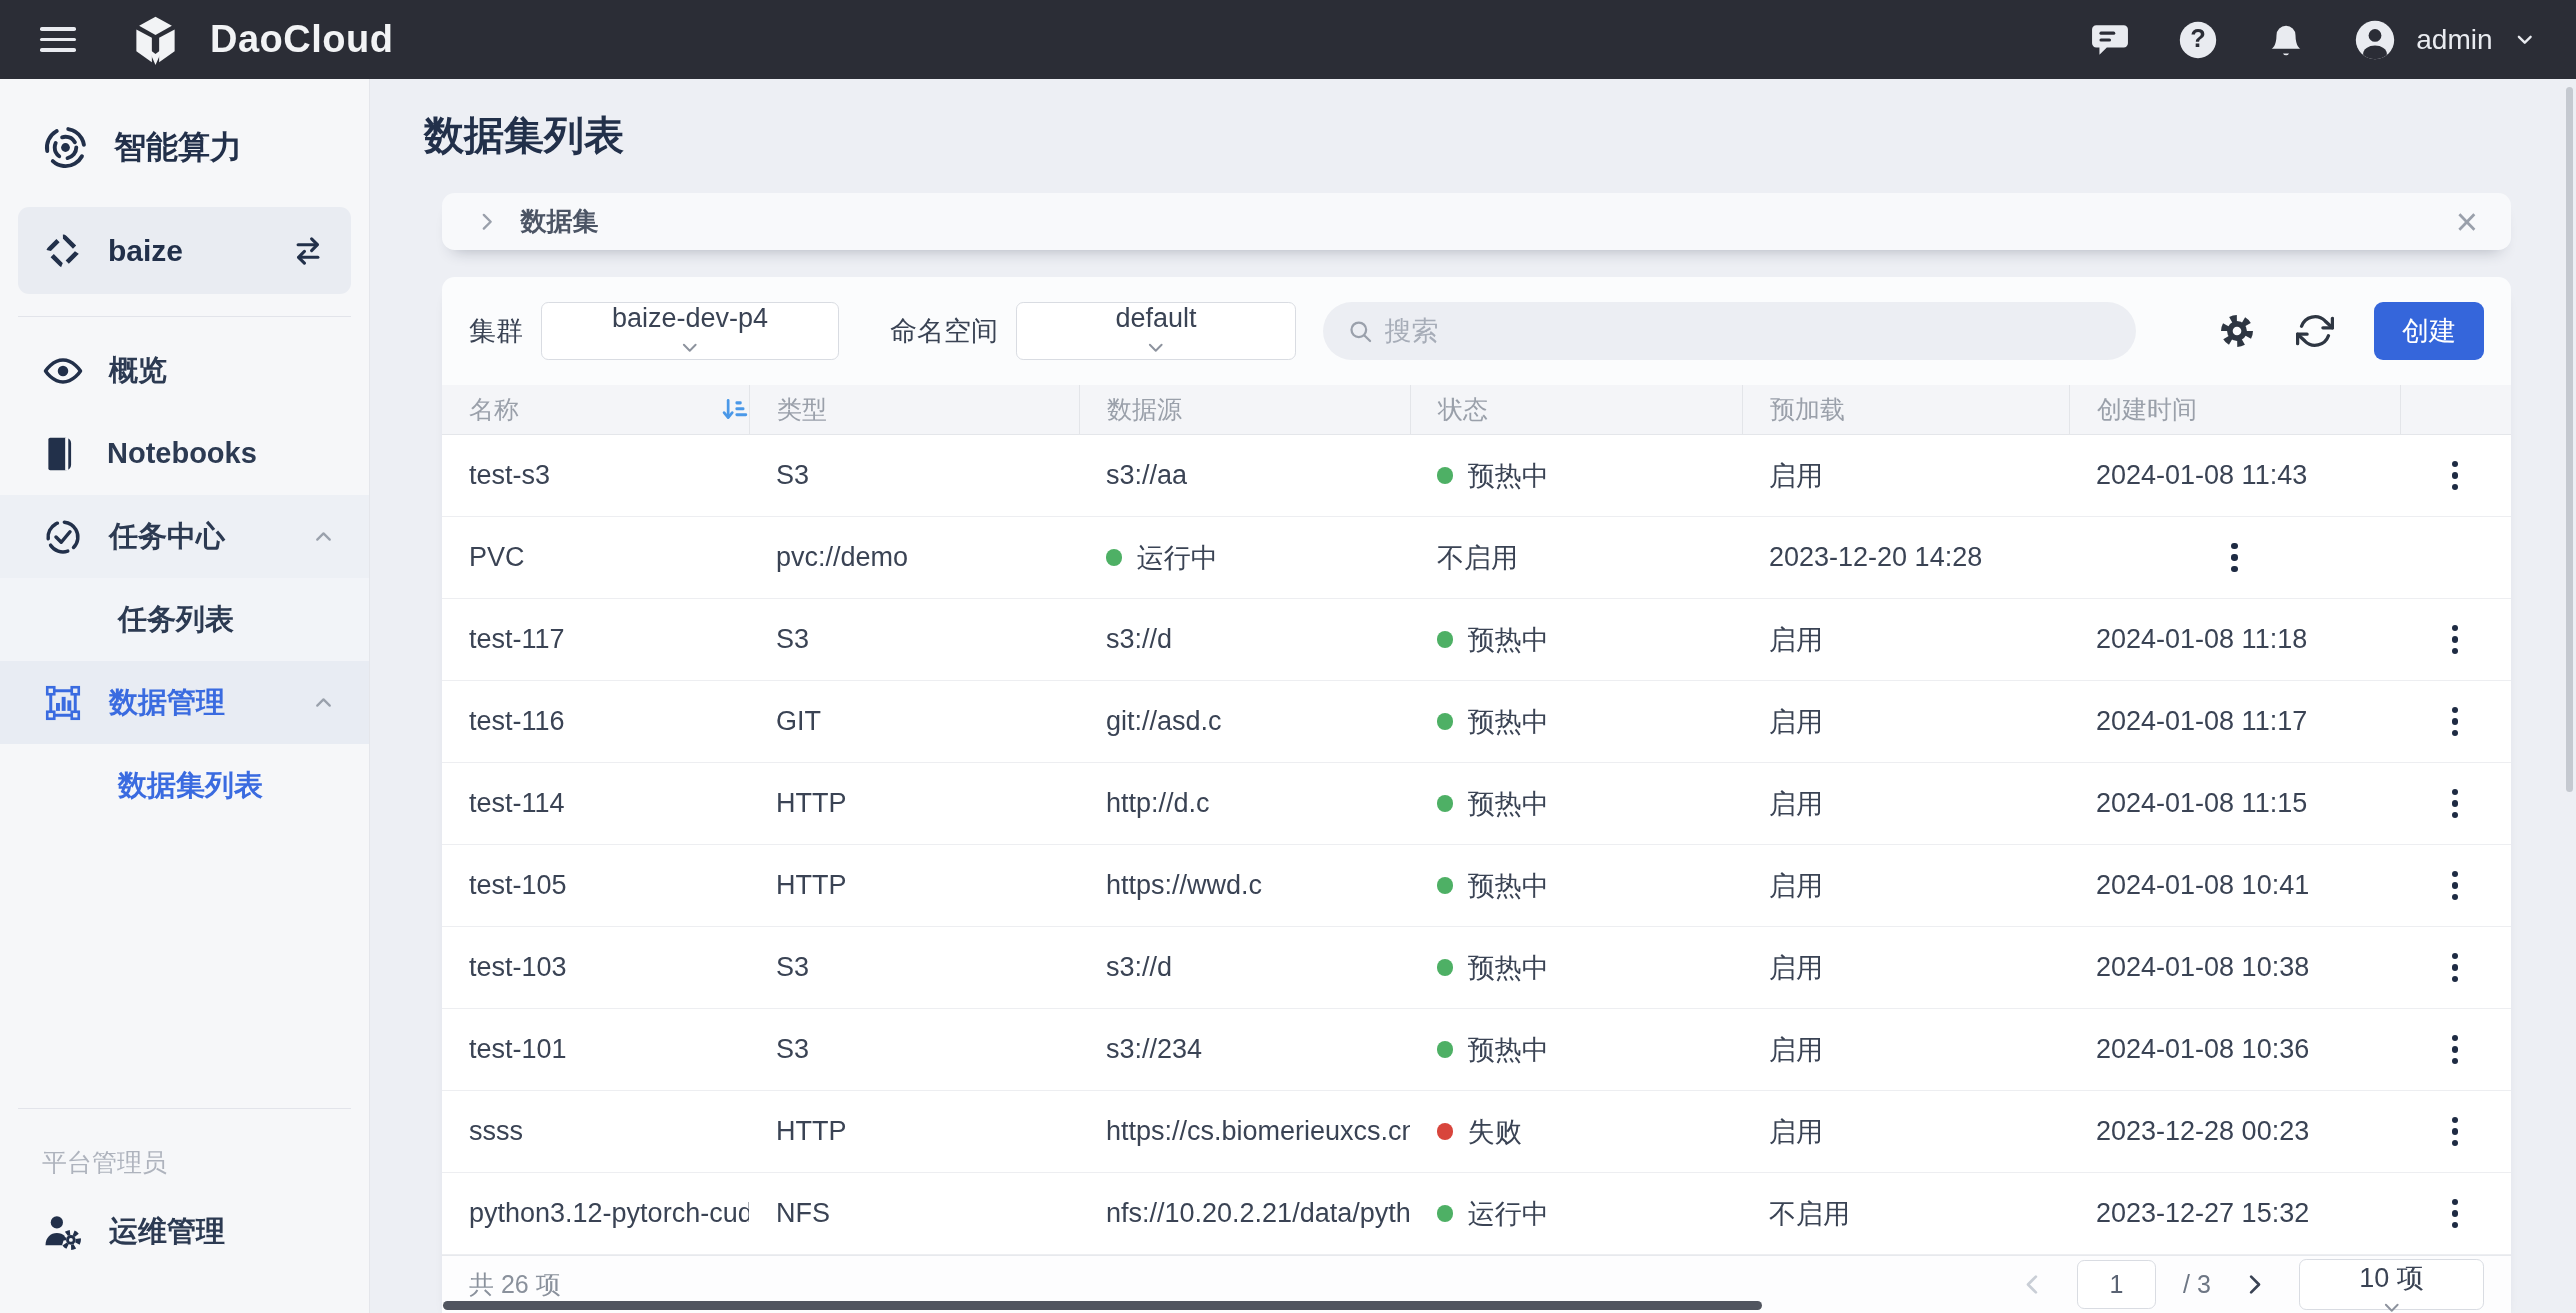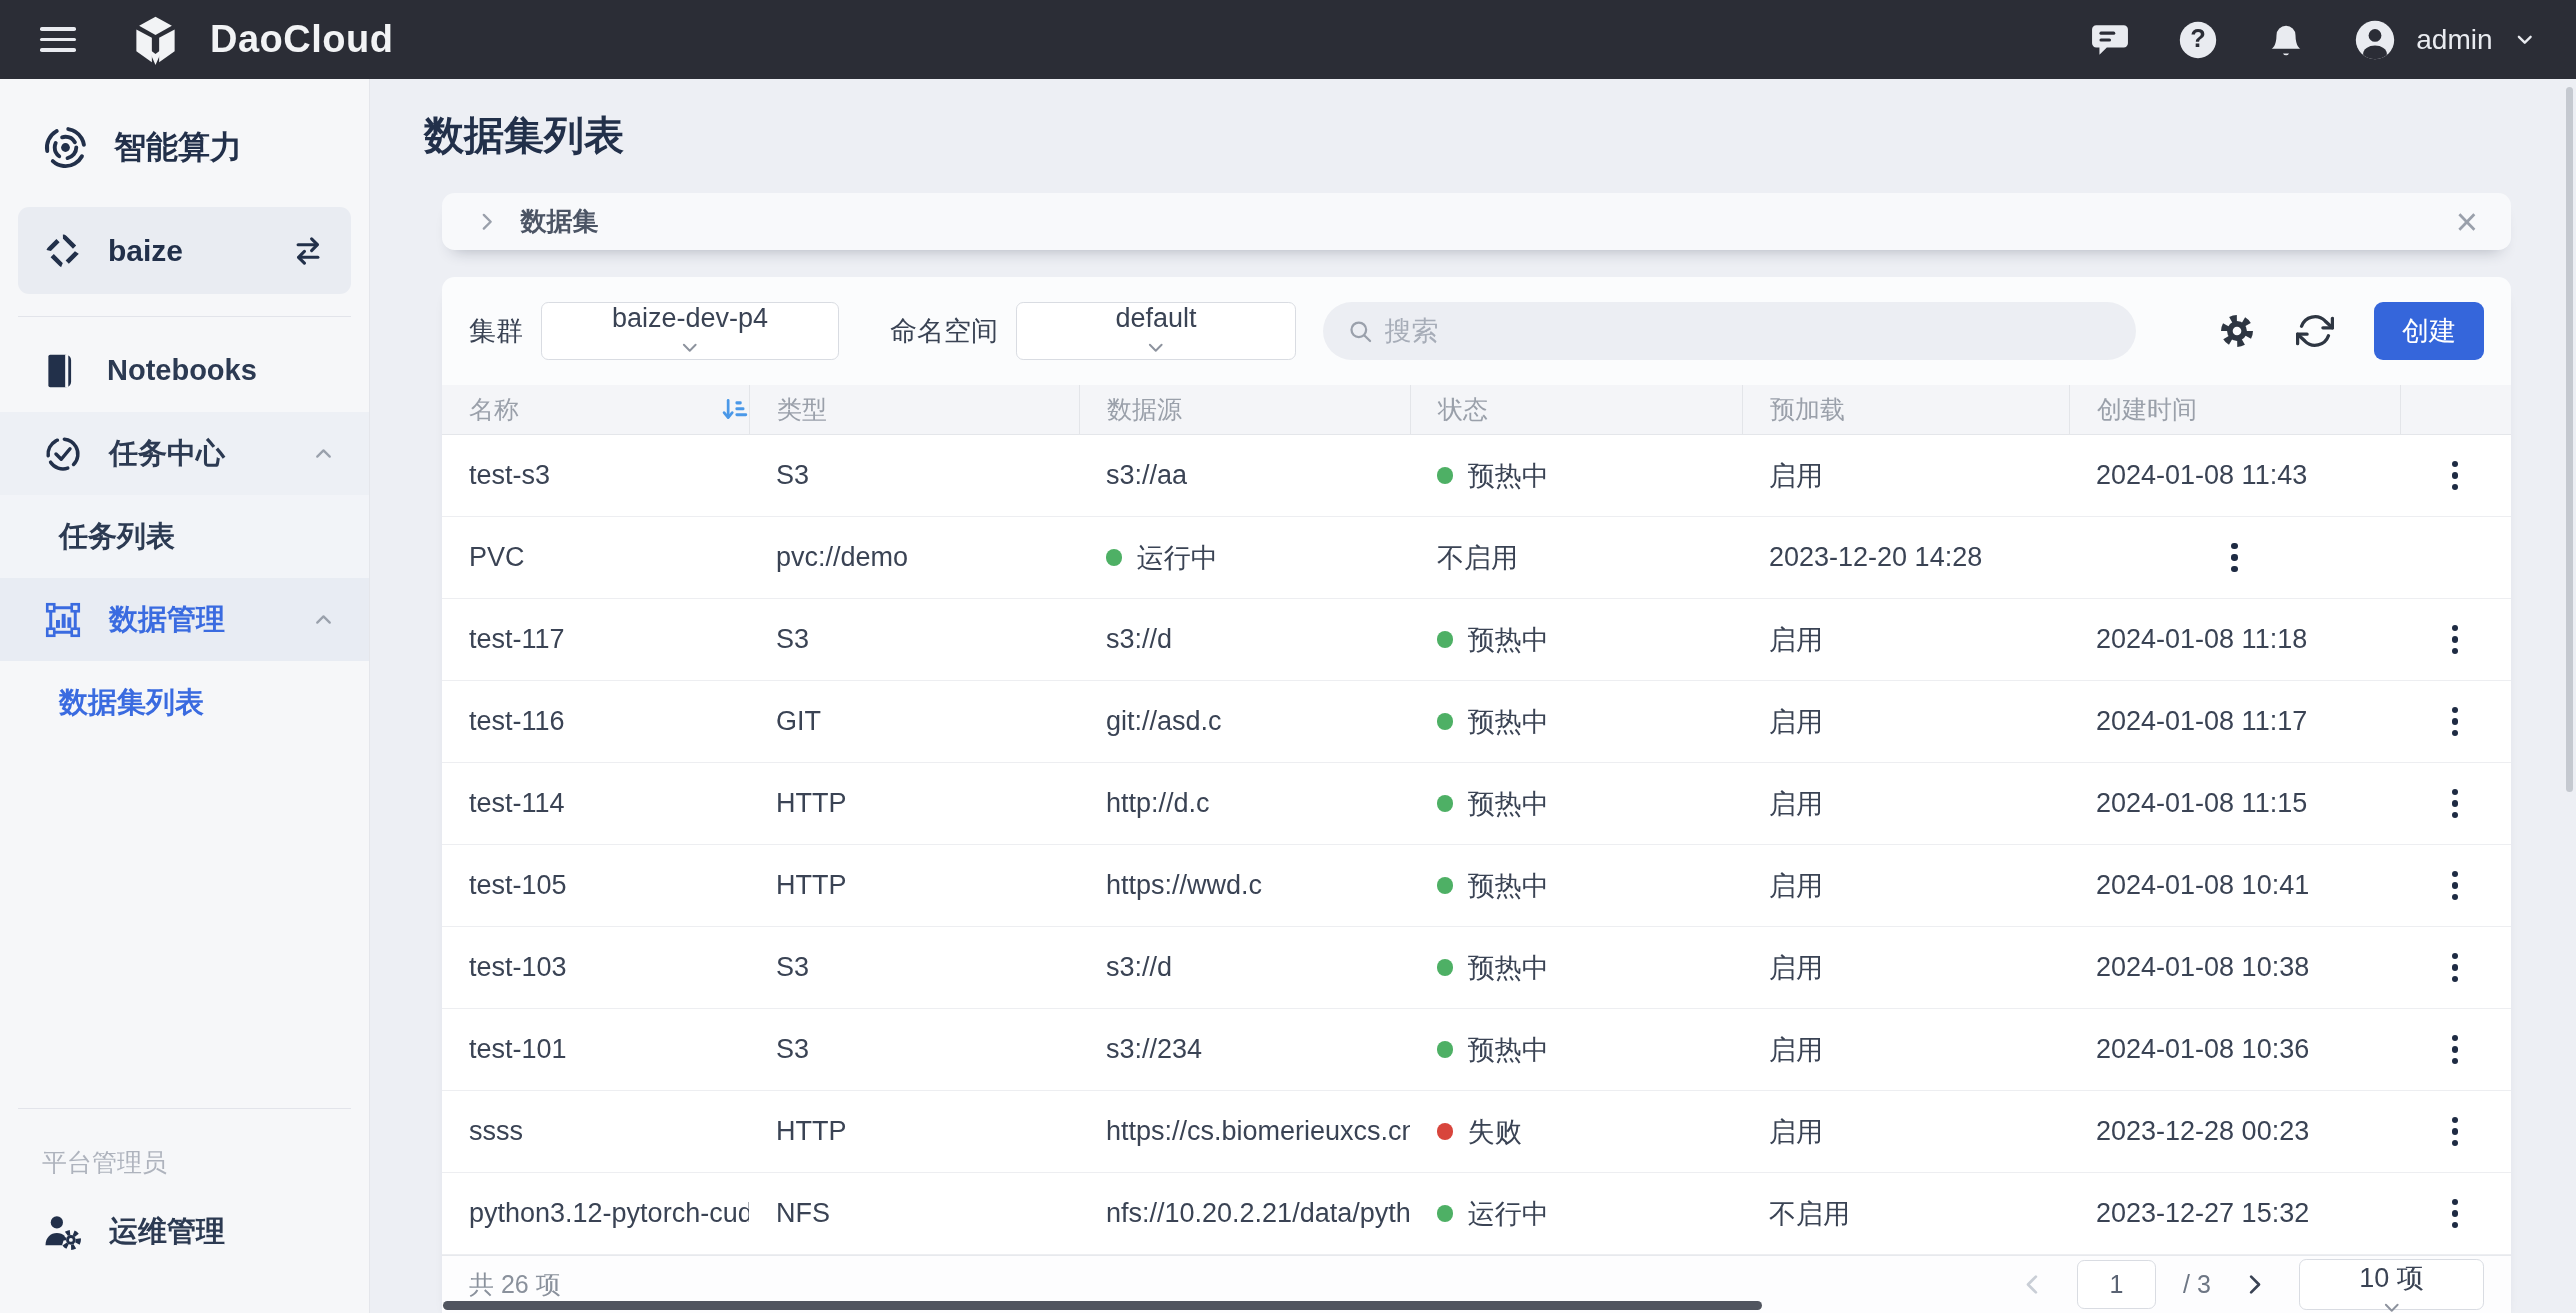--- a/index.html
+++ b/index.html
@@ -23,21 +23,21 @@
   .app { display:flex; height:1234px; }
 
   
   .sidebar { width:370px; flex:none; background:#f6f7f9; border-right:0.9px solid #e4e6eb; display:flex; flex-direction:column; padding-top:27px; }
   .side-group { display:flex; align-items:center; gap:25px; padding:18px 42px; font-size:32px; font-weight:700; color:#22304a; }
   .ws-card { margin:18px 18px 9px; background:#e9ecf2; border-radius:11px; height:87px; display:flex; align-items:center; padding:0 25px; gap:25px; font-size:30px; font-weight:700; color:#22304a; cursor:pointer; }
   .ws-card .swap { margin-left:auto; cursor:pointer; display:flex; }
   .side-div { height:0.9px; background:#e2e4ea; margin:12.6px 18px; }
   .nav-item { height:83px; display:flex; align-items:center; gap:25px; padding:0 33px 0 42px; font-size:29px; font-weight:600; color:#2c3a52; cursor:pointer; }
   .nav-item .chev { margin-left:auto; display:flex; }
-  .nav-item.sub { padding-left:59px; }
+  .nav-item.sub { padding-left:118px; }
   .bg-expanded { background:#edf0f5; }
   .bg-sub { background:#f2f4f8; }
   .active-parent { background:#e8ecf3; color:var(--active,#3a6be0); }
   .active-sub { color:var(--active,#3a6be0); }
   .side-footer { margin-top:auto; padding-bottom:40px; }
   .role-label { padding:25px 42px 11px; color:#aeb3bd; font-size:25px; }
 
   
   .main { flex:1; display:flex; flex-direction:column; padding:22px 65px 0 54px; }
   .page-title { font-size:40px; line-height:47px; font-weight:700; color:#22304a; margin:11px 0 34px; }
@@ -179,20 +179,29 @@
           <path d="M9 13h21"></path>
             <path d="M24 6.5 30.5 13 24 19.5"></path>
           <path d="M31 27H10"></path>
             <path d="M16 20.5 9.5 27l6.5 6.5"></path>
         </svg>
       </span>
     </div>
 
     <div class="side-div"></div>
 
+    <div class="nav-item">
+      <span>
+        <svg width="42" height="42" viewBox="0 0 48 48">
+          <path d="M4 24s8-12.5 20-12.5S44 24 44 24s-8 12.5-20 12.5S4 24 4 24z" fill="none" stroke="#22304a" stroke-width="4" stroke-linejoin="round"></path>
+          <circle cx="24" cy="24" r="6" fill="#22304a"></circle>
+        </svg>
+      </span>
+      <span>概览</span>
+    </div>
 
     <div class="nav-item">
       <span>
         <svg width="40" height="40" viewBox="0 0 44 44">
           <path d="M9 4h17a6 6 0 0 1 6 6v24a6 6 0 0 1-6 6H9a2 2 0 0 1-2-2V6a2 2 0 0 1 2-2z" fill="#22304a"></path>
           <rect x="25.5" y="4" width="3.4" height="36" fill="#f6f7f9"></rect>
         </svg>
       </span>
       <span>Notebooks</span>
     </div>

